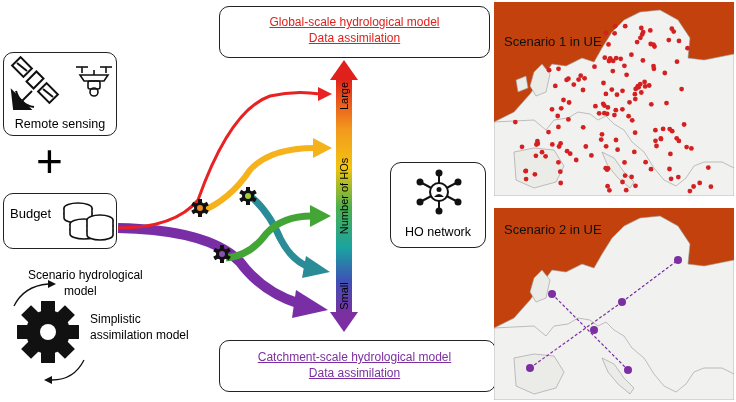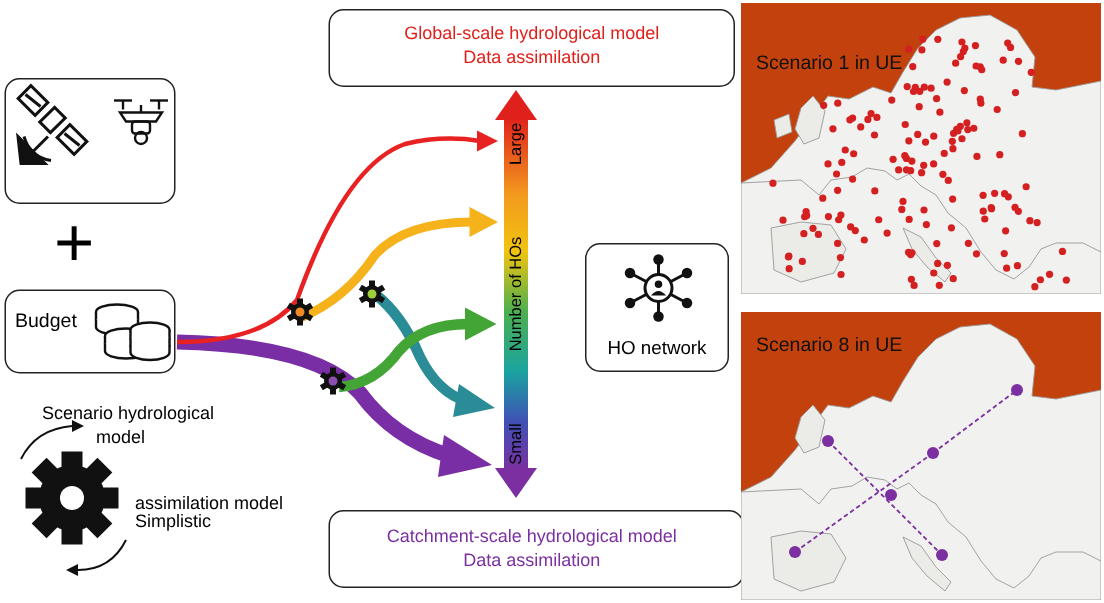--- a/index.html
+++ b/index.html
@@ -1,20 +1,20 @@
 <!DOCTYPE html>
 <html><head>
 <meta charset="utf-8">
 <style>
   html, body { margin: 0; padding: 0; background: #ffffff; }
   body { width: 736px; height: 402px; position: relative; overflow: hidden;
          font-family: "Liberation Sans", sans-serif; color: #000; }
   .box { position: absolute; background: #fff; border: 1.3px solid #222; border-radius: 10px; box-sizing: border-box; }
   .txt { position: absolute; font-size: 12px; line-height: 14px; white-space: nowrap; }
-  .center { text-align: center; }
+  .center { text-align: center; text-decoration: underline; }
   svg { position: absolute; left: 0; top: 0; overflow: visible; }
   .map { position: absolute; background: #c2410c; overflow: hidden; }
   .map-label { position: absolute; font-size: 13px; line-height: 15px; color: #111; white-space: nowrap; }
 </style>
 </head>
 <body>
 
 <div class="box" style="left:3px; top:52px; width:114px; height:84px;">
   <svg width="60" height="55" style="left:6px; top:4px;" viewBox="0 0 60 55">
     <g fill="none" stroke="#111" stroke-width="2">
@@ -33,20 +33,21 @@
       <line x1="2" y1="6" x2="14" y2="6"></line>
         <line x1="26" y1="6" x2="38" y2="6"></line>
       <line x1="8" y1="6" x2="8" y2="12"></line>
         <line x1="32" y1="6" x2="32" y2="12"></line>
       <path d="M6 14 L34 14 L30 20 L10 20 Z"></path>
       <rect x="14" y="20" width="12" height="8" rx="2"></rect>
       <circle cx="20" cy="31" r="4"></circle>
       <line x1="20" y1="9" x2="20" y2="14"></line>
     </g>
   </svg>
+  <div class="txt" style="left:0; width:112px; text-align:center; top:64px; font-size:12.5px;">Remote sensing</div>
 </div>
 
 <div class="txt" style="left:36px; top:138px; font-size:46px; line-height:46px; font-weight:300;">+</div>
 
 <div class="box" style="left:3px; top:193px; width:114px; height:56px;">
   <div class="txt" style="left:6px; top:13px; font-size:13px;">Budget</div>
   <svg width="56" height="46" style="left:56px; top:4px;" viewBox="0 0 56 46">
     <g fill="#fff" stroke="#111" stroke-width="1.6">
       <ellipse cx="18" cy="10" rx="14" ry="5"></ellipse>
         <path d="M4 10 v5 a14 5 0 0 0 28 0 v-5"></path>
@@ -79,21 +80,21 @@
   </g>
   <g fill="none" stroke="#111" stroke-width="1.3">
     <path d="M10 34 Q20 14 44 12"></path>
     <path d="M80 88 Q70 108 48 108"></path>
   </g>
   <path d="M44 8 L52 12 L44 16 Z" fill="#111"></path>
   <path d="M48 104 L40 108 L48 112 Z" fill="#111"></path>
 </svg>
 <div class="txt" style="left:28px; top:268px;">Scenario hydrological</div>
 <div class="txt" style="left:28px; top:284px;margin-left:36px;">model</div>
-<div class="txt" style="left:90px; top:312px;margin-top:28px;">Simplistic</div>
+<div class="txt" style="left:90px; top:312px;">Simplistic</div>
 <div class="txt" style="left:90px; top:328px;">assimilation model</div>
 
 <svg width="736" height="402" viewBox="0 0 736 402">
   <defs>
     <linearGradient id="scaleGrad" x1="0" y1="0" x2="0" y2="1">
       <stop offset="0" stop-color="#e0201b"></stop>
       <stop offset="0.22" stop-color="#f39a1e"></stop>
       <stop offset="0.38" stop-color="#f1c40f"></stop>
       <stop offset="0.55" stop-color="#4caf50"></stop>
       <stop offset="0.72" stop-color="#1aa3a0"></stop>
@@ -166,21 +167,21 @@
 <div class="box" style="left:219px; top:6px; width:271px; height:52px;">
   <div class="txt center" style="left:0; width:269px; top:8px; color:#e0201b;">Global-scale hydrological model</div>
   <div class="txt center" style="left:0; width:269px; top:24px; color:#e0201b;">Data assimilation</div>
 </div>
 
 <div class="box" style="left:219px; top:340px; width:277px; height:52px;">
   <div class="txt center" style="left:0; width:269px; top:9px; color:#7b2fa0;">Catchment-scale hydrological model</div>
   <div class="txt center" style="left:0; width:269px; top:25px; color:#7b2fa0;">Data assimilation</div>
 </div>
 
-<div class="box" style="left:390px; top:162px; width:96px; height:86px;">
+<div class="box" style="left:390px; top:162px; width:96px; height:86px;border-radius:11px;">
   <svg width="50" height="46" style="left:23px; top:6px;" viewBox="0 0 50 46">
     <g stroke="#111" stroke-width="2" fill="none">
       <line x1="25" y1="23" x2="25" y2="4"></line>
         <line x1="25" y1="23" x2="25" y2="42"></line>
       <line x1="25" y1="23" x2="6" y2="13"></line>
         <line x1="25" y1="23" x2="44" y2="13"></line>
       <line x1="25" y1="23" x2="6" y2="33"></line>
         <line x1="25" y1="23" x2="44" y2="33"></line>
     </g>
     <g fill="#111">
@@ -376,14 +377,14 @@
     </g>
     <g fill="#7b2fa0">
       <circle cx="58" cy="86" r="4"></circle>
       <circle cx="128" cy="94" r="4"></circle>
       <circle cx="184" cy="52" r="4"></circle>
       <circle cx="100" cy="122" r="4"></circle>
       <circle cx="36" cy="160" r="4"></circle>
       <circle cx="134" cy="162" r="4"></circle>
     </g>
   </svg>
-  <div class="map-label" style="left:10px; top:14px;">Scenario 8 in UE</div>
+  <div class="map-label" style="left:10px; top:14px;">Scenario 2 in UE</div>
 </div>
 
 </body></html>

